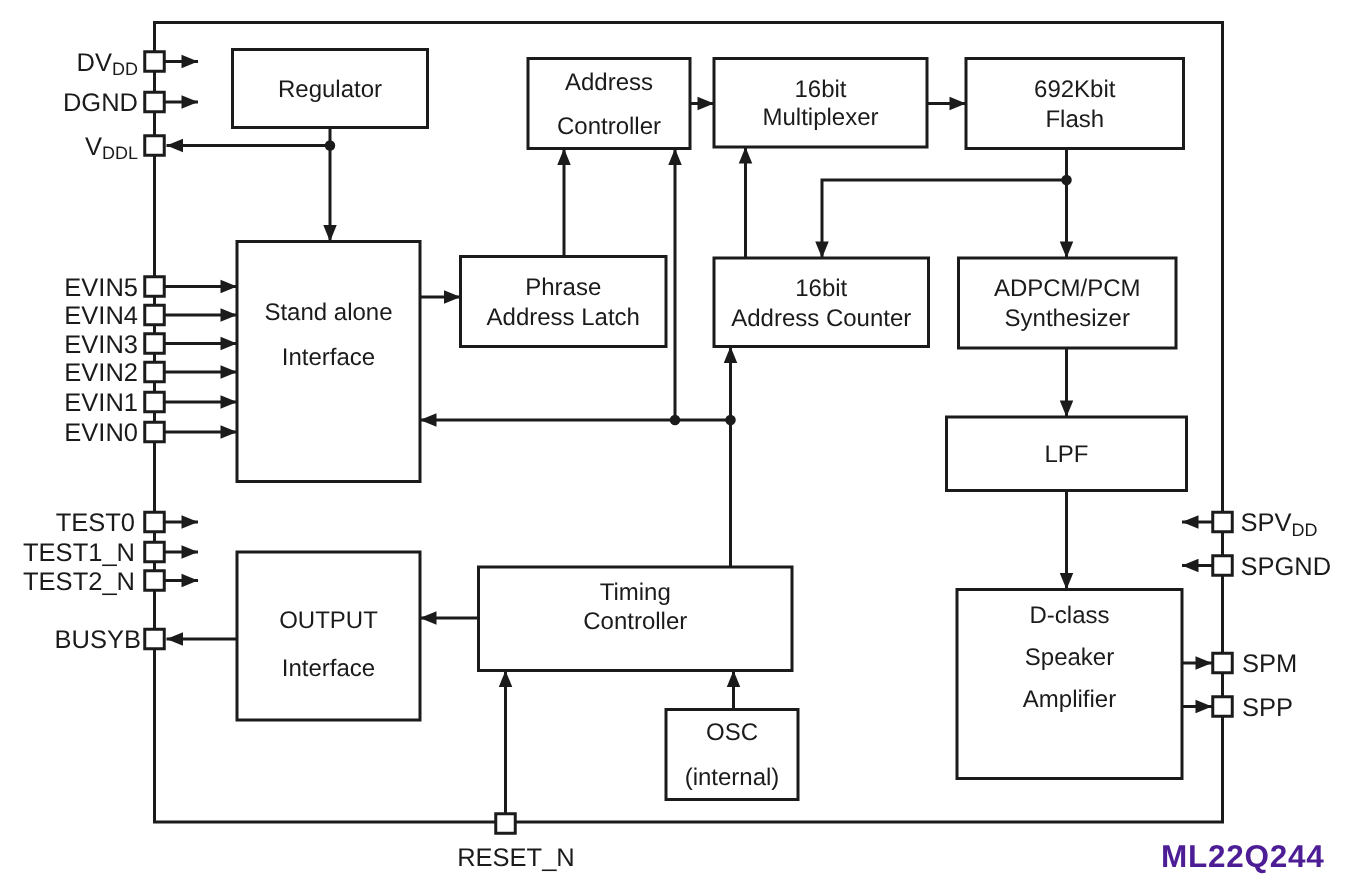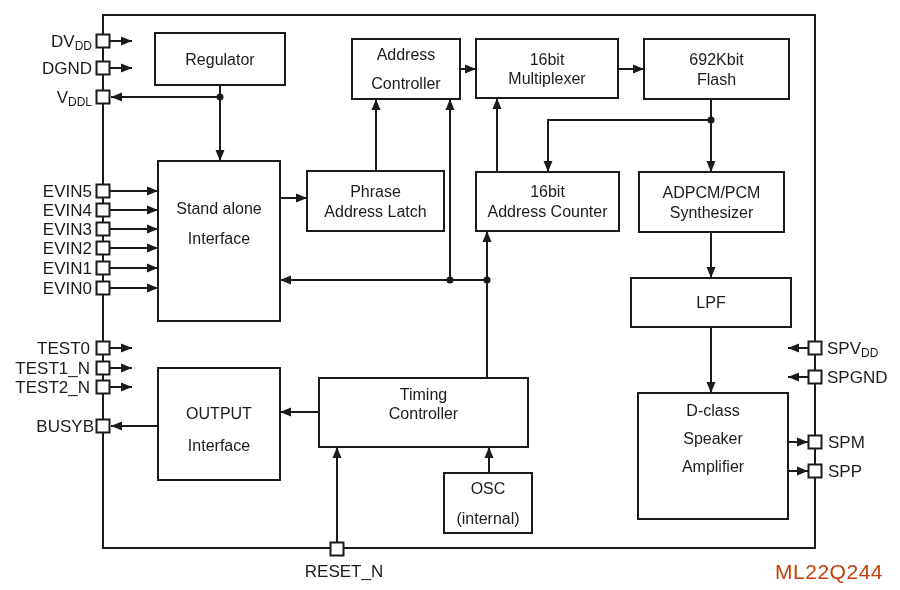--- a/index.html
+++ b/index.html
@@ -20,22 +20,22 @@
   .block-text { font-size: 16px; fill: #1b1b1b; }
   .pin-text   { font-size: 17px; fill: #1b1b1b; }
   .sub        { font-size: 12px; }
   .part-number {
     position: absolute;
     left: 703px;
     top: 560px;
     width: 180px;
     text-align: right;
     font-size: 21px;
-    font-weight: normal;
-    color: #c2410c;
+    font-weight: bold;
+    color: #4c1d95;
     letter-spacing: 0.5px;
   }
 </style>
 </head>
 <body>
 
 <div class="stage">
   <svg id="diagram" width="900" height="590" viewBox="0 0 900 590">
       <rect x="103" y="15" width="712" height="533" class="outline"></rect>
       <g>

